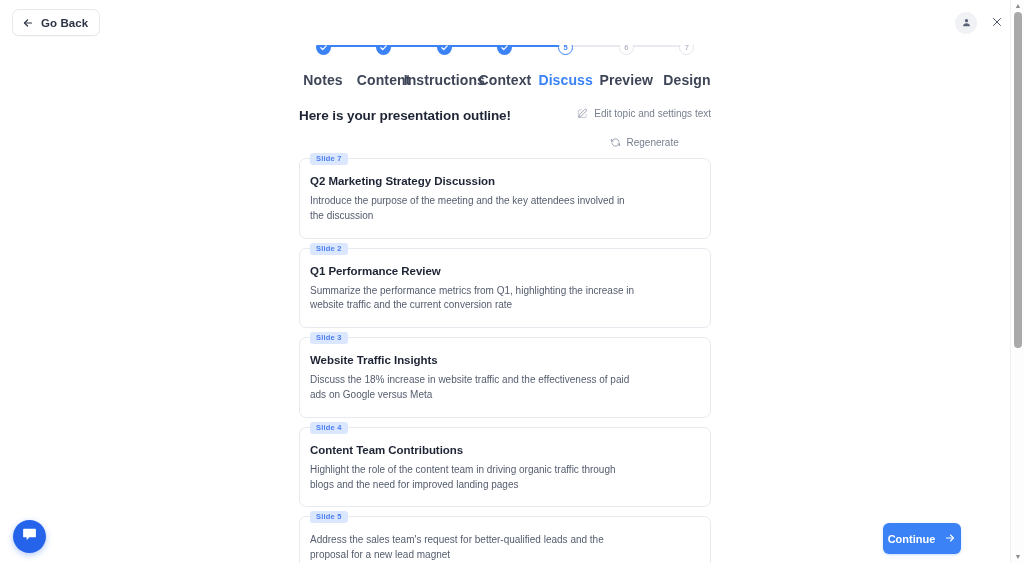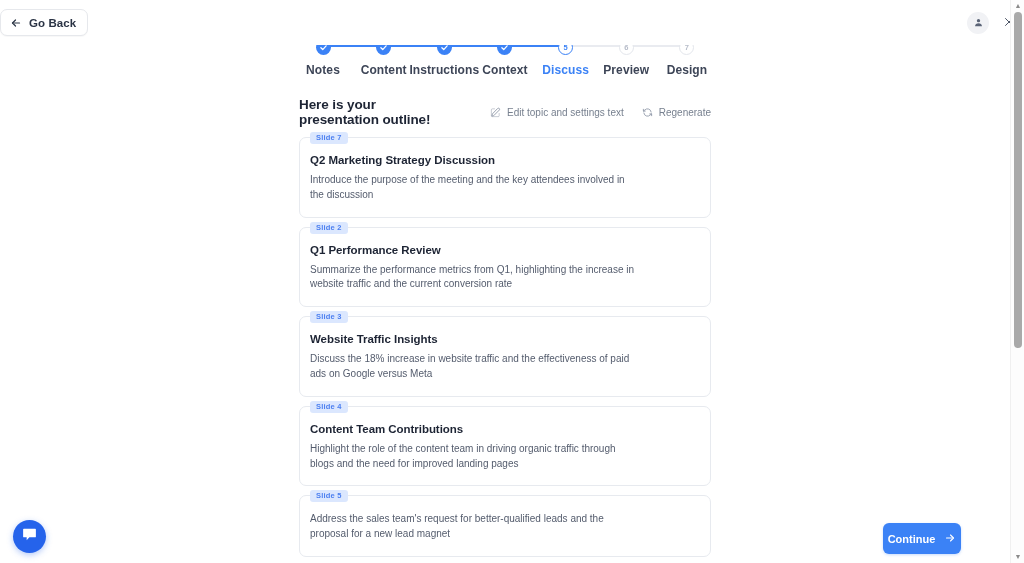--- a/index.html
+++ b/index.html
@@ -23,21 +23,21 @@
 
   
   .topbar {
     position: absolute;
     top: 0; left: 0;
     width: 1024px;
     height: 45px;
     background: #ffffff;
     display: flex;
     align-items: center;
-    padding: 0 0;
+    padding: 0 12px;
     z-index: 40;
   }
 
   .go-back {
     display: flex;
     align-items: center;
     gap: 7px;
     height: 27px;
     padding: 0 11px 0 9px;
     border: 1px solid #e6e8ec;
@@ -154,22 +154,22 @@
     background: #fff;
     border: 1.6px solid #3b82f6;
     color: #3b82f6;
   }
   .step.todo .step-dot {
     background: #fff;
     border: 1px solid #e3e6ec;
     color: #b6bcc9;
   }
   .step-label {
-    margin-top: 8px;
-    font-size: 12px;
+    margin-top: 17px;
+    font-size: 14px;
     font-weight: 700;
     color: #3d4557;
     white-space: nowrap;
     letter-spacing: .1px;
   }
   .step.current .step-label { color: #3b82f6; }
   .step.todo .step-label { color: #3d4557; }
 
   .step-line {
     position: absolute;
@@ -191,20 +191,21 @@
     font-size: 13.5px;
     font-weight: 700;
     color: #1d2434;
     letter-spacing: -.1px;
   }
   .header-actions {
     margin-left: auto;
     display: flex;
     align-items: center;
     gap: 18px;
+    flex-direction: column;
   }
   .header-action {
     display: flex;
     align-items: center;
     gap: 6px;
     font-size: 10px;
     color: #77808f;
     cursor: pointer;
     white-space: nowrap;
   }

